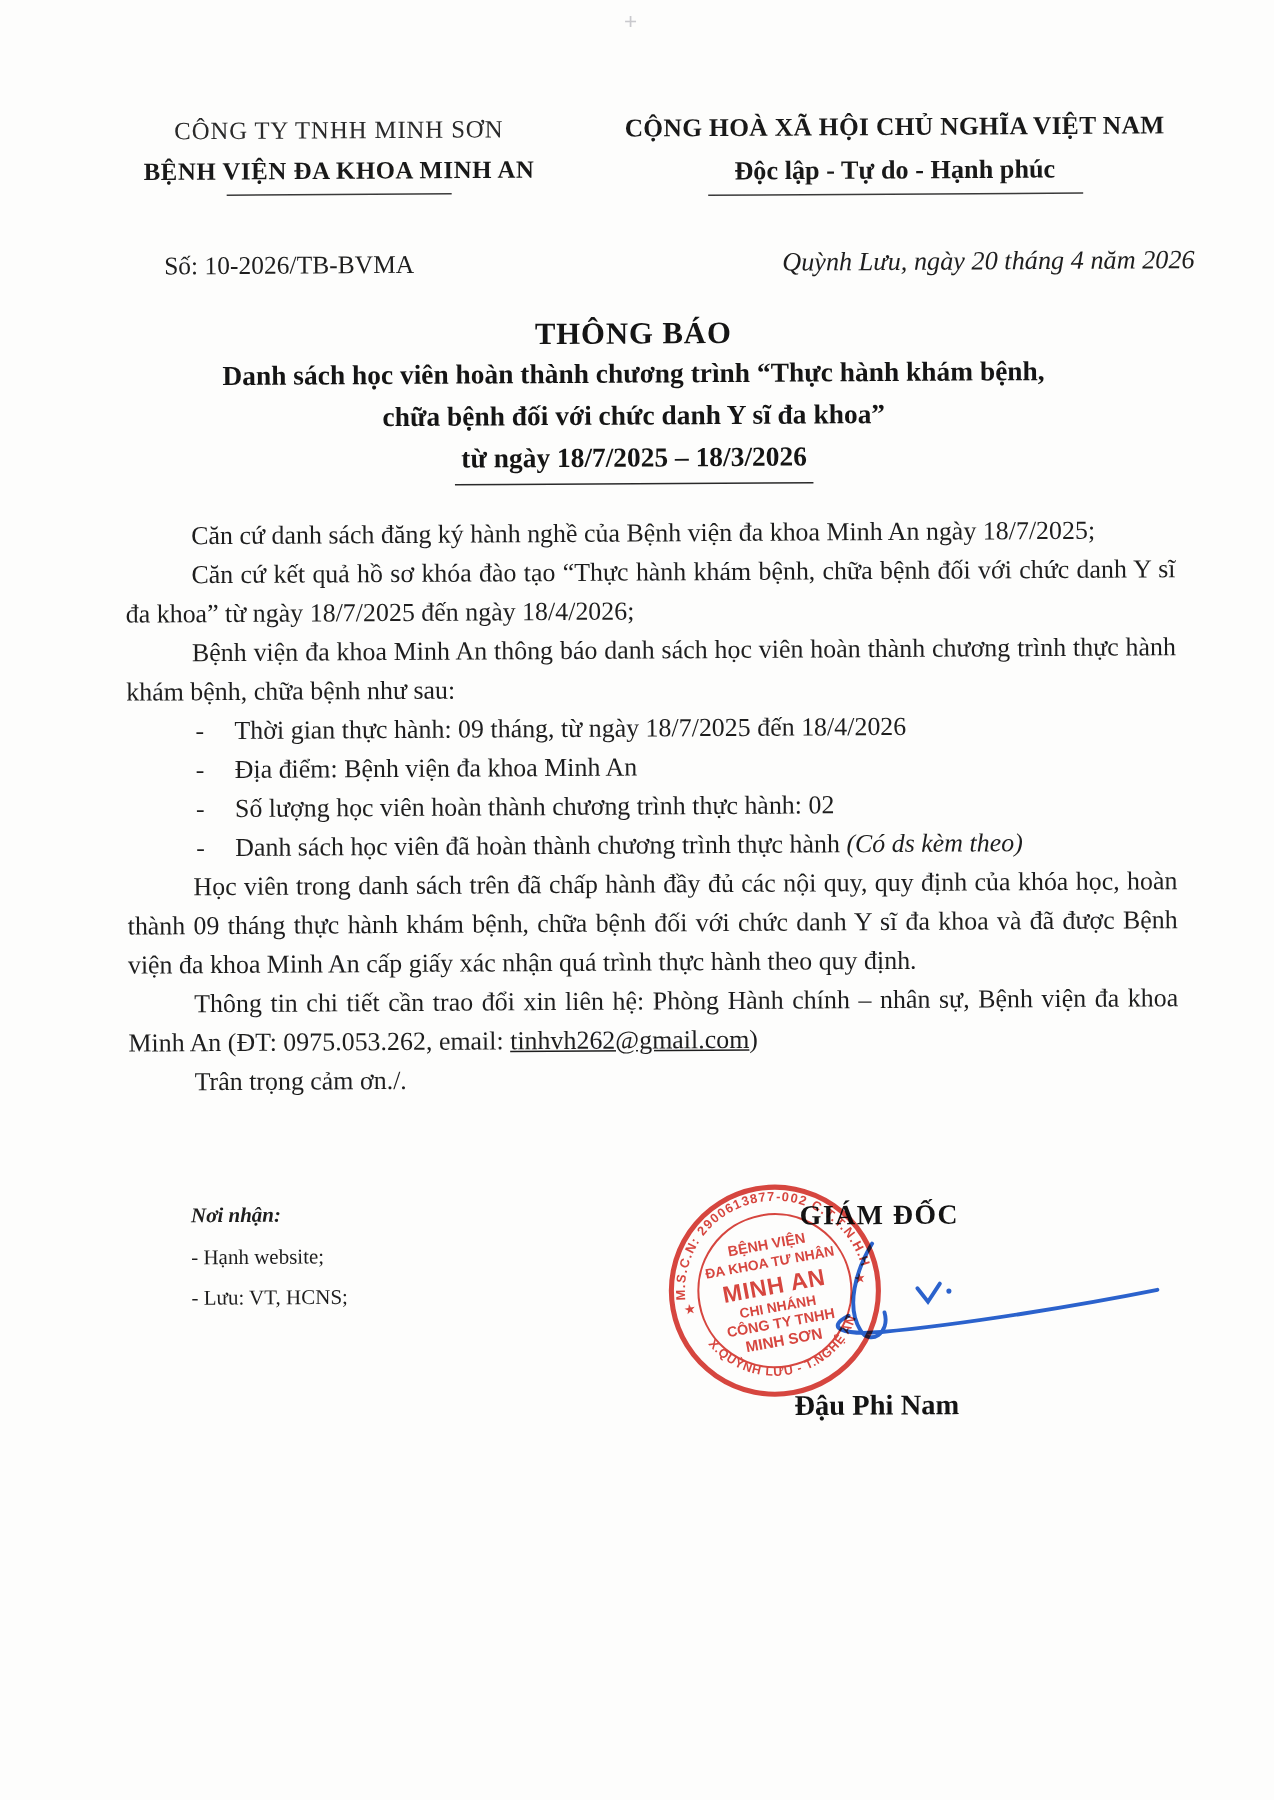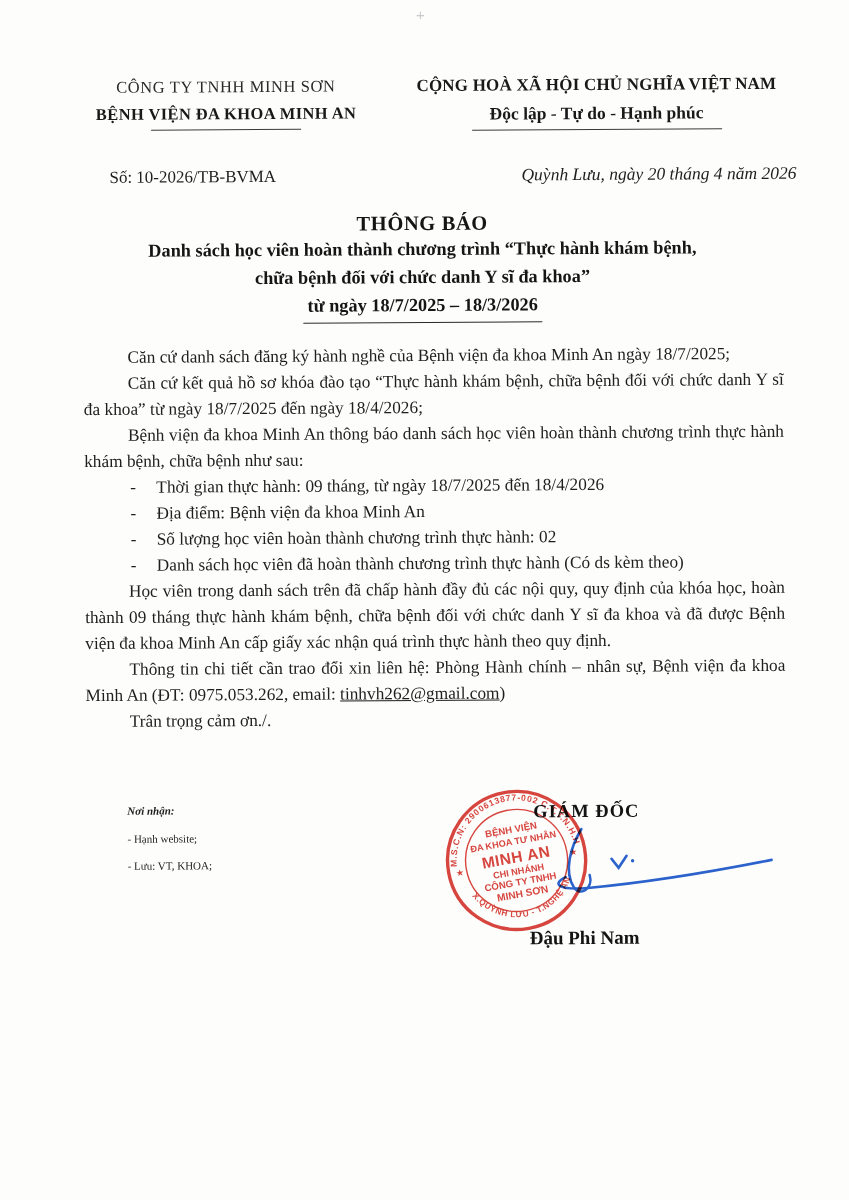--- a/index.html
+++ b/index.html
@@ -39,25 +39,25 @@
   .title-block{text-align:center;margin-top:26px;}
   .doc-title{font-size:20.5px;font-weight:bold;letter-spacing:.6px;color:#151515;}
   .subtitle{font-size:18.3px;font-weight:bold;line-height:28px;color:#151515;}
   .subtitle:first-of-type{margin-top:6px;}
   .subtitle-underline{display:inline-block;border-bottom:1.7px solid #2a2a2a;padding:0 4px 3px;}
   
   .body-text{margin:20px 64px 0 85px;font-size:17.3px;line-height:26px;text-align:justify;}
   .body-text p{margin:0;text-indent:44px;}
   .bullet{padding-left:46px;display:flex;text-align:left;}
   .bullet .marker{width:26px;flex:none;}
-  .italic{}
+  .italic{font-style:italic;}
   .email{text-decoration:underline;margin-top:12px;}
   
   .footer{position:absolute;left:0;top:778px;width:849px;height:420px;}
-  .recipients{position:absolute;left:126px;top:18px;font-size:11px;line-height:27.5px;}
+  .recipients{position:absolute;left:126px;top:18px;font-size:14px;line-height:27.5px;}
   .recipients-title{font-style:italic;font-weight:bold;}
   .signer-title{
     position:absolute;left:500px;top:24px;width:170px;text-align:center;
     font-size:18.5px;font-weight:bold;letter-spacing:1px;color:#141414;
   }
   .signer-name{
     position:absolute;left:495px;top:150px;width:175px;text-align:center;
     font-size:19px;font-weight:bold;color:#141414;
   }
   .stamp{
@@ -130,21 +130,21 @@
 
       <p>Học viên trong danh sách trên đã chấp hành đầy đủ các nội quy, quy định của khóa học, hoàn thành 09 tháng thực hành khám bệnh, chữa bệnh đối với chức danh Y sĩ đa khoa và đã được Bệnh viện đa khoa Minh An cấp giấy xác nhận quá trình thực hành theo quy định.</p>
       <p><span>Thông tin chi tiết cần trao đổi xin liên hệ: Phòng Hành chính – nhân sự, Bệnh viện đa khoa Minh An (ĐT: 0975.053.262, email: </span><span class="email">tinhvh262@gmail.com</span><span>)</span></p>
       <p>Trân trọng cảm ơn./.</p>
     </div>
 
     <div class="footer">
       <div class="recipients">
         <div class="recipients-title">Nơi nhận:</div>
         <div>- Hạnh website;</div>
-        <div>- Lưu: VT, KHOA;</div>
+        <div>- Lưu: VT, HCNS;</div>
       </div>
 
       <div class="signer-title">GIÁM ĐỐC</div>
 
       <svg class="stamp" viewBox="0 0 150 150">
         <g fill="none" stroke="#d43a33">
           <circle cx="75" cy="75" r="69" stroke-width="3.4"></circle>
           <circle cx="75" cy="75" r="51" stroke-width="1.4"></circle>
         </g>
         <defs>

